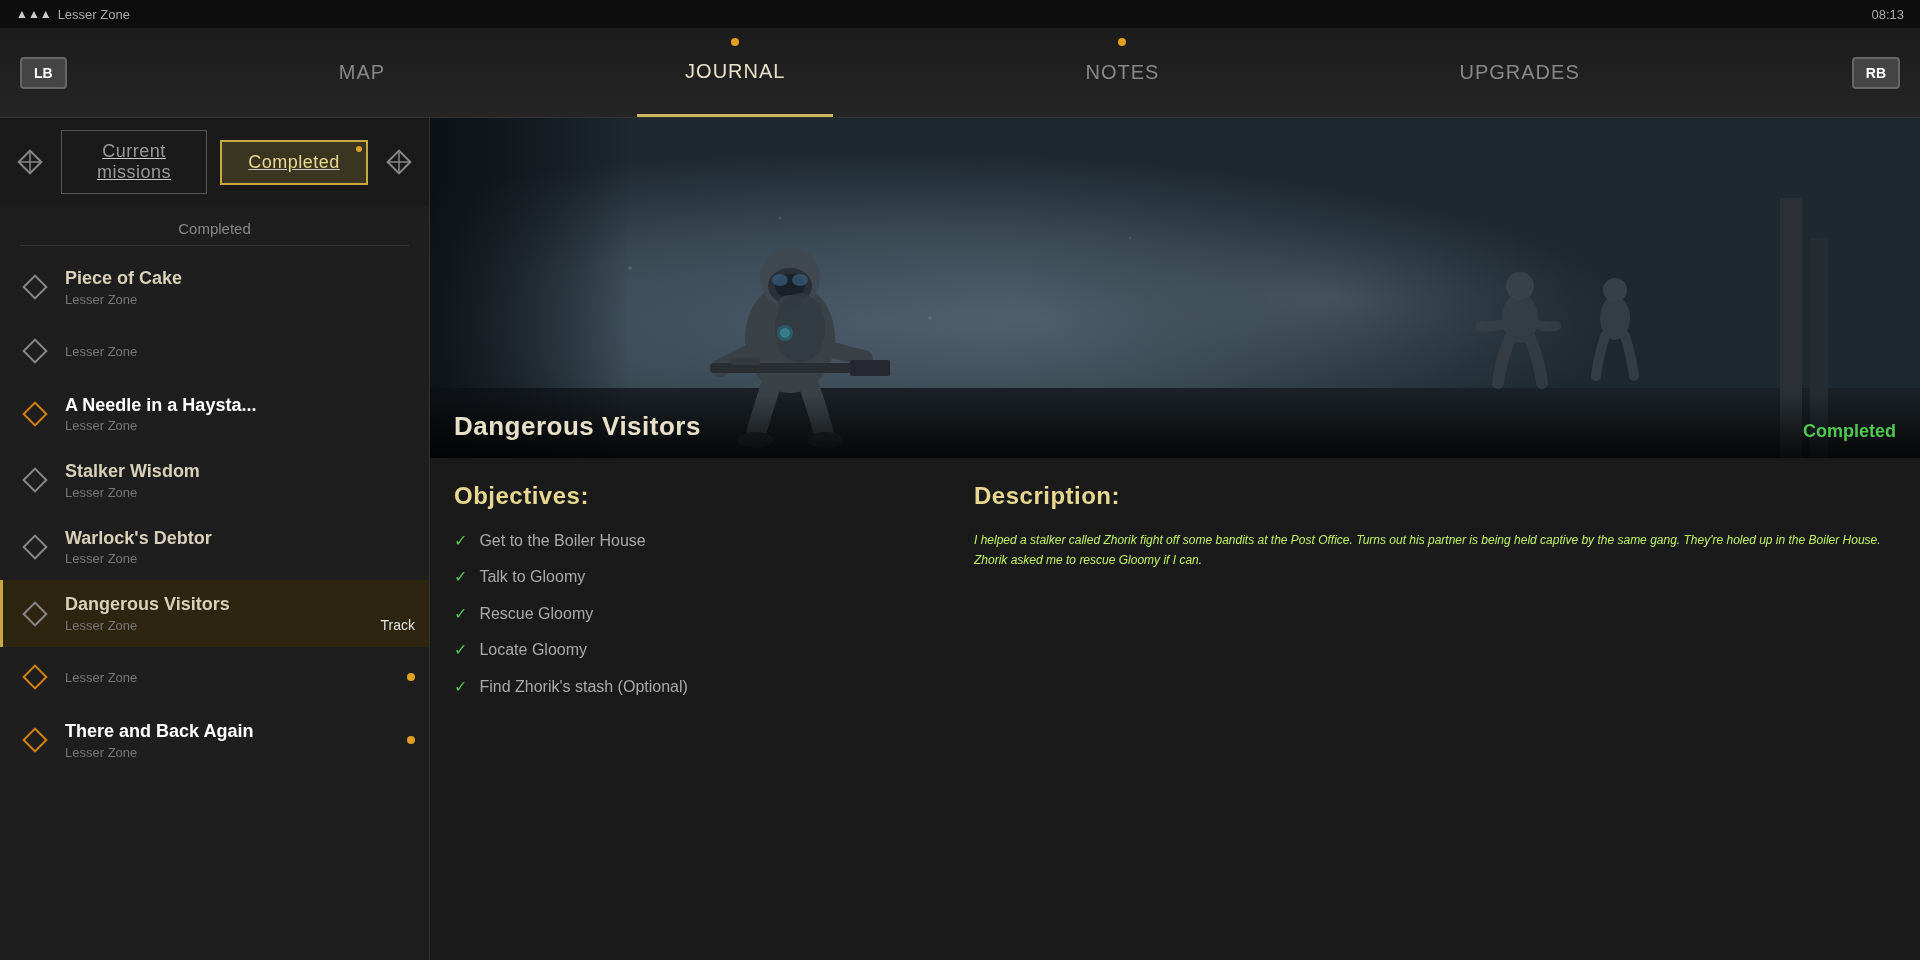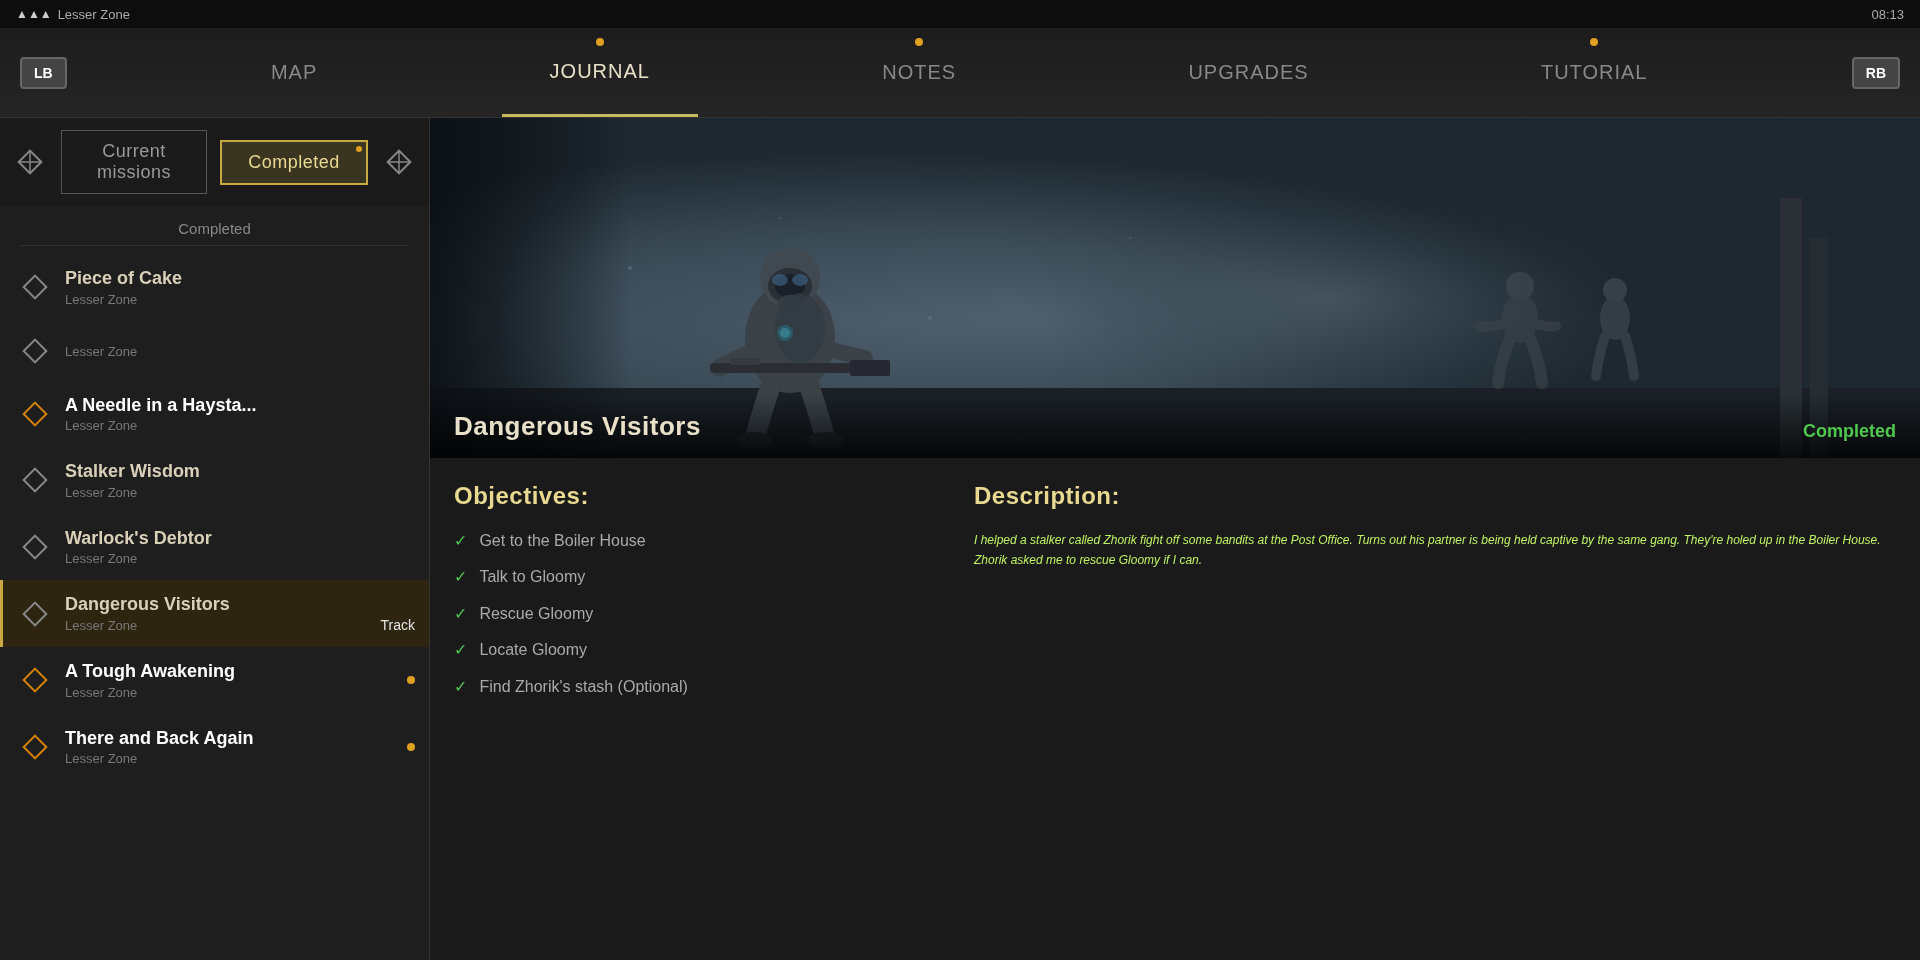--- a/index.html
+++ b/index.html
@@ -109,20 +109,21 @@
       overflow: hidden;
     }
 
     
     .mission-tabs {
       display: flex;
       align-items: center;
       padding: 12px 12px;
       gap: 13px;
       background: #1a1a1a;
+      text-decoration: underline;
     }
     .tab-icon {
       width: 36px;
       height: 36px;
       display: flex;
       align-items: center;
       justify-content: center;
       color: #888;
       font-size: 18px;
       cursor: pointer;
@@ -369,24 +370,20 @@
 
   <div class="nav-item">
     <div class="nav-dot"></div>
     <span>Notes</span>
   </div>
 
   <div class="nav-item">
     <span>Upgrades</span>
   </div>
 
-  <div class="nav-item">
-    <div class="nav-dot"></div>
-    <span>Tutorial</span>
-  </div>
 
   <div class="nav-button">RB</div>
 </div>
 
 <div class="main-content">
 
   <div class="sidebar">
 
     <div class="mission-tabs">
       <div class="tab-icon">
@@ -469,21 +466,20 @@
           <div class="mission-zone">Lesser Zone</div>
         </div>
         <span class="track-label">Track</span>
       </div>
 
       <div class="mission-item urgent">
         <div class="mission-icon">
           <div class="diamond-icon orange"></div>
         </div>
         <div class="mission-text">
-          <div class="mission-name">A Tough Awakening</div>
           <div class="mission-zone">Lesser Zone</div>
         </div>
         <div class="mission-dot"></div>
       </div>
 
       <div class="mission-item urgent">
         <div class="mission-icon">
           <div class="diamond-icon orange"></div>
         </div>
         <div class="mission-text">

